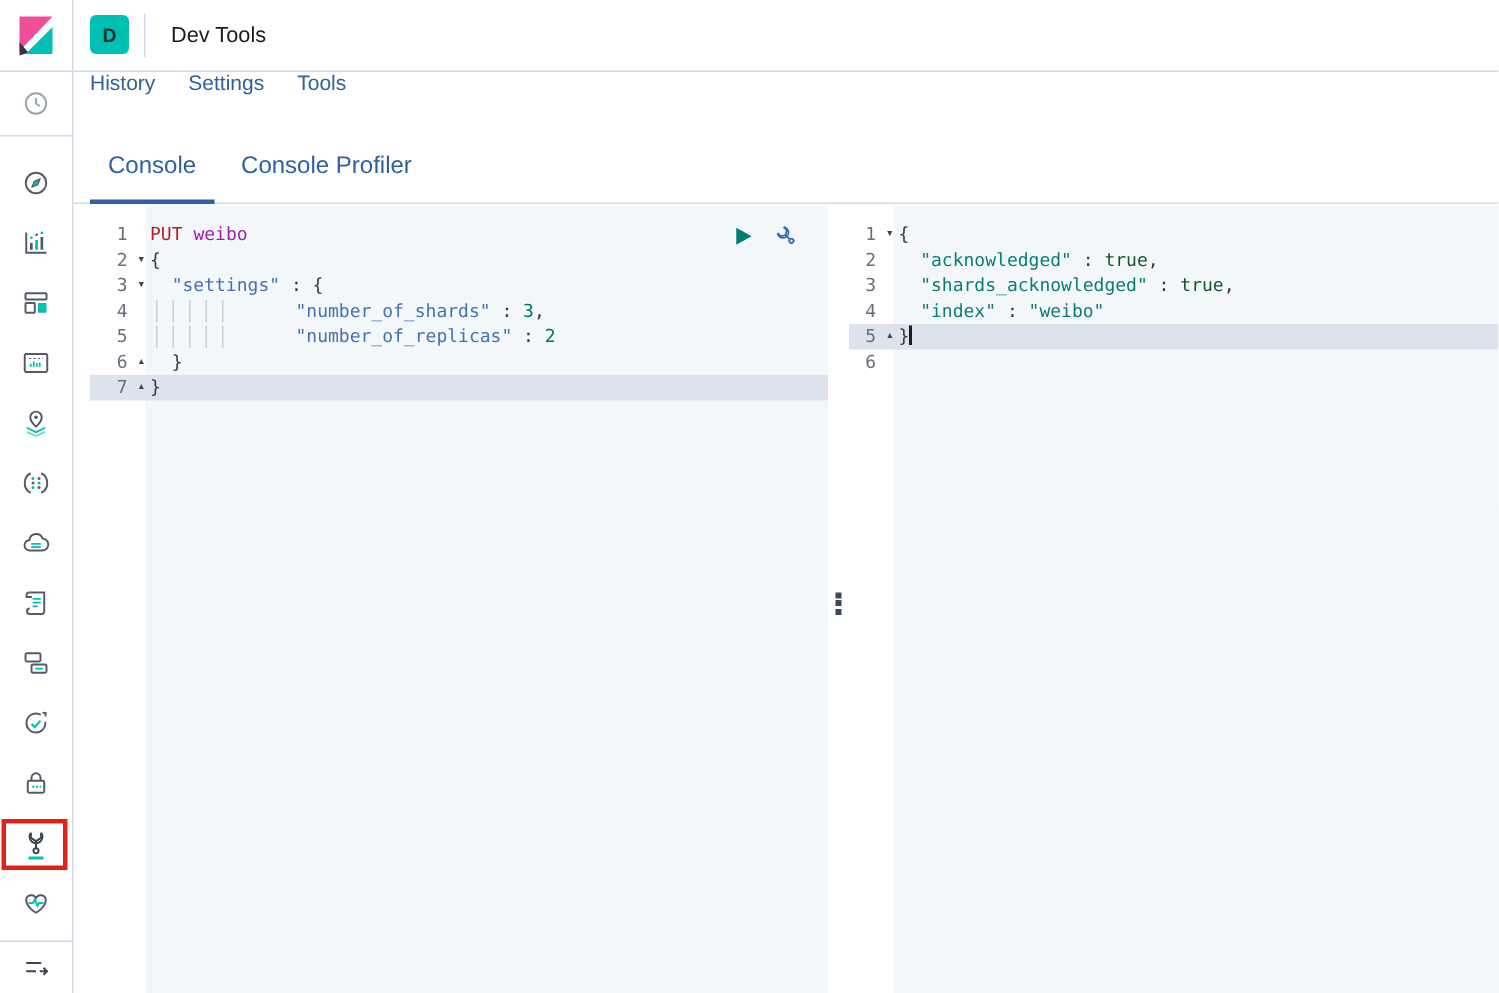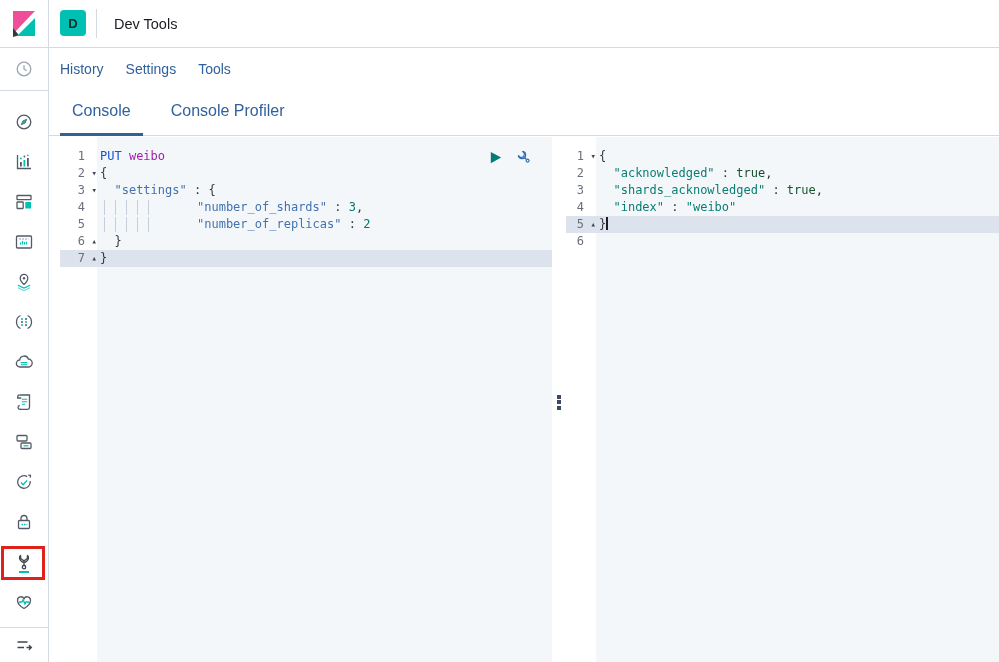--- a/index.html
+++ b/index.html
@@ -28,24 +28,24 @@
   .flex-fill{flex:1}
   .side-sep{height:1px;background:#D3DAE6}
   .side-collapse{height:34px}
   .annotation-box{position:absolute;left:1px;right:3px;top:4px;bottom:2px;
                   border:3px solid #E0231A;pointer-events:none}
   .active-dash{position:absolute;bottom:9px;left:50%;transform:translateX(-50%);
                width:10px;height:2px;background:#00BFB3}
 
   
   #navrow{position:absolute;left:48px;top:47px;right:0;height:43px;display:flex;
-          align-items:center;padding-left:12px;gap:22px;background:#fff}
+          align-items:flex-start;padding-left:12px;gap:22px;background:#fff}
   .nav-link{font-size:14px;font-weight:500;color:#30619C;text-decoration:none;cursor:pointer}
   #tabbar{position:absolute;left:48px;top:90px;right:0;height:46px;display:flex;
-          padding-left:12px;gap:16px;box-shadow:inset 0 -1px 0 #D3DAE6;background:#fff}
+          padding-left:12px;gap:6px;box-shadow:inset 0 -1px 0 #D3DAE6;background:#fff}
   .tab{font-size:16px;color:#30619C;background:none;border:none;padding:12px 12px 13px;
        border-bottom:3px solid transparent;cursor:pointer;font-family:inherit}
   .tab.active{border-bottom-color:#30619C}
 
   
   .pane{position:absolute;top:137px;bottom:0;font-family:"DejaVu Sans Mono",monospace;
         font-size:12px;line-height:17px}
   #left-pane{left:60px;width:492px;--gw:37px}
   #right-pane{left:566px;right:0;--gw:30px}
   .pane-bg{position:absolute;top:0;bottom:0}
@@ -54,21 +54,21 @@
   .lines{position:relative;z-index:2;padding-top:11px}
   .code-line{display:flex;height:17px;white-space:pre}
   .code-line.hl{background:#DDE3ED}
   .gut{flex:0 0 var(--gw);position:relative;text-align:right;padding-right:12px;
        color:#69707D;box-sizing:border-box}
   .fold{position:absolute;right:0px;top:0;font-size:9px;color:#404754;cursor:pointer}
   .cnt{flex:1;padding-left:3px;position:relative;color:#343741}
   .guides{position:absolute;left:7px;top:1px;bottom:1px;display:flex;gap:10px}
   .guides i{width:1px;background:#C6CEDA}
   .tok-wrap.guided{margin-left:97px;display:inline-block}
-  .t-method{color:#1d4ed8}
+  .t-method{color:#b91c1c}
   .t-url{color:#a21caf}
   .t-key{color:#4272B0}
   .t-rkey,.t-rstring{color:#0A7D72}
   .t-number{color:#00756B}
   .t-bool{color:#14532d}
   .t-punct,.t-plain{color:#343741}
   .caret{display:inline-block;width:2px;height:13px;background:#1A1C21;vertical-align:-2px}
 
   
   .actions{position:absolute;top:12px;right:19px;z-index:5;display:flex;gap:13px;align-items:center}

